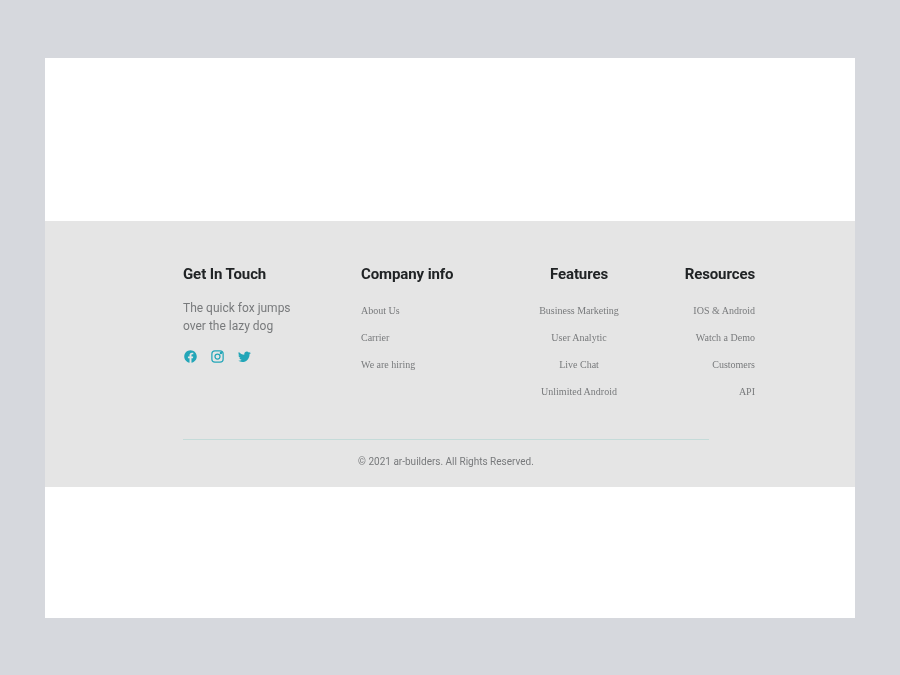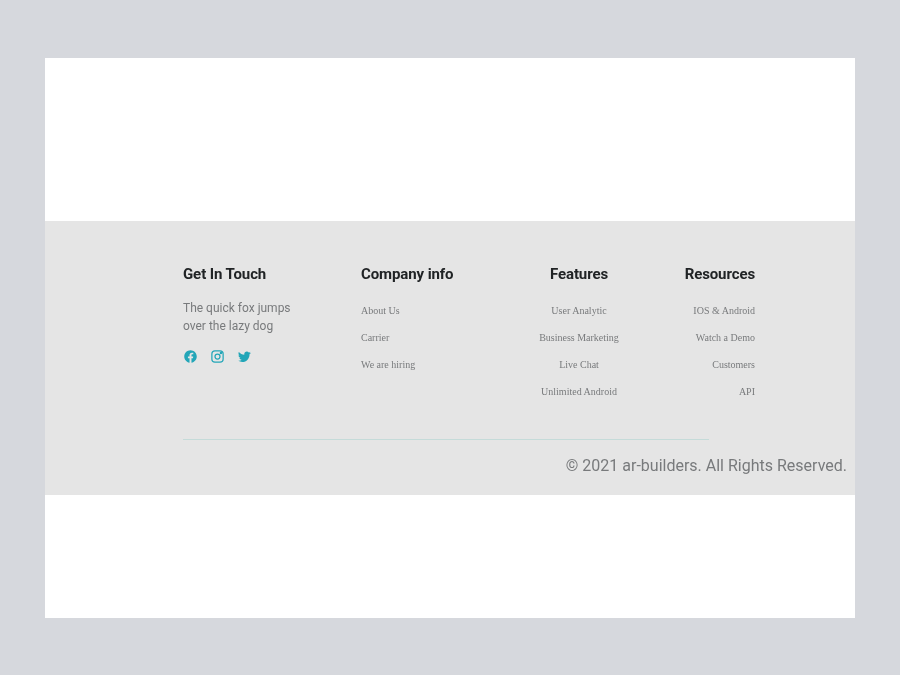--- a/index.html
+++ b/index.html
@@ -74,22 +74,22 @@
       color: #787a7c;
       text-decoration: none;
       font-family: Liberation Serif, serif;
     }
     .divider {
       margin: 40px 138px 16px 138px;
       height: 1px;
       background: #c5dbd9;
     }
     .copyright {
-      text-align: right;
-      font-size: 16px;
+      text-align: center;
+      font-size: 10px;
       color: #787a7c;
     }
   </style>
 </head>
 <body>
 
 <div class="page">
   <footer class="footer">
     <div class="footer-cols">
 
@@ -122,22 +122,22 @@
         <ul class="links">
           <li><a href="#">About Us</a></li>
           <li><a href="#">Carrier</a></li>
           <li><a href="#">We are hiring</a></li>
         </ul>
       </div>
 
       <div class="col col-3">
         <h3 class="col-title">Features</h3>
         <ul class="links">
+          <li><a href="#">Business Marketing</a></li>
           <li><a href="#">User Analytic</a></li>
-          <li><a href="#">Business Marketing</a></li>
           <li><a href="#">Live Chat</a></li>
           <li><a href="#">Unlimited Android</a></li>
         </ul>
       </div>
 
       <div class="col col-4">
         <h3 class="col-title">Resources</h3>
         <ul class="links">
           <li><a href="#">IOS &amp; Android</a></li>
           <li><a href="#">Watch a Demo</a></li>

